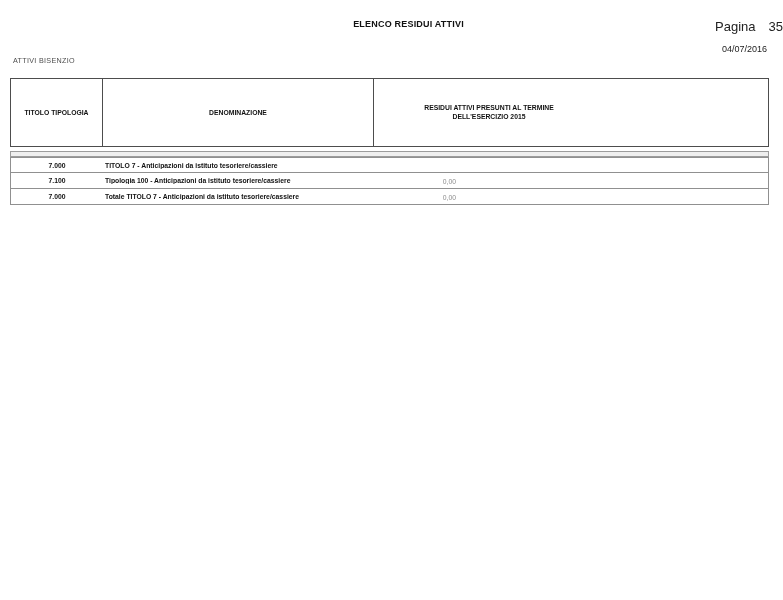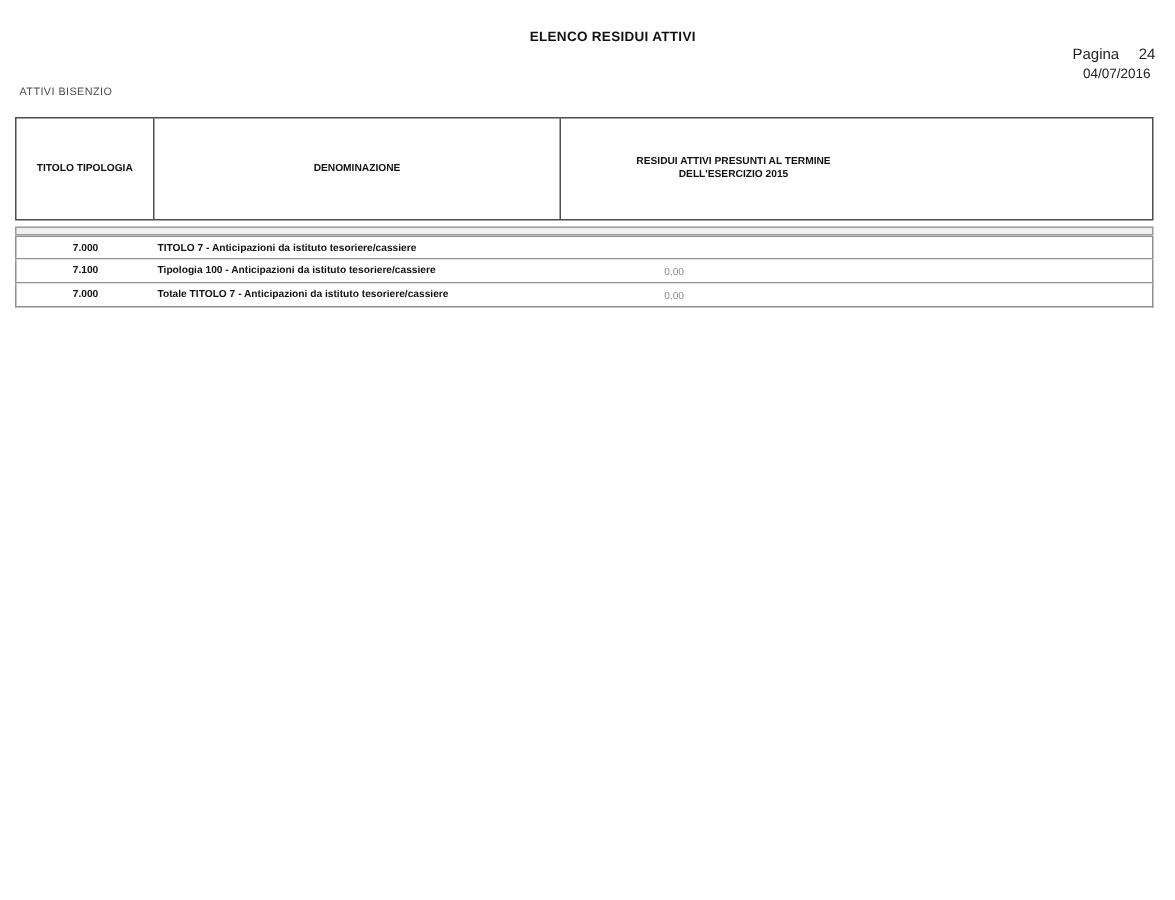--- a/index.html
+++ b/index.html
@@ -19,21 +19,21 @@
     letter-spacing: 0.2px; color: #111111; margin-left: 19px;
   }
   .title-line2 {
     position: absolute; top: 35px; left: 0; width: 779px;
     text-align: center; font-size: 9px; font-weight: bold;
     letter-spacing: 0.2px; color: #111111;
   }
   .pagina-wrap {
     position: absolute; top: 19px; left: 715px;
     display: flex; gap: 13px;
-    font-size: 10px; color: #222222; margin-top: 12px;
+    font-size: 13px; color: #222222;
   }
   .report-date {
     position: absolute; top: 44px; left: 722px;
     font-size: 9px; color: #222222;
   }
   .entity-name {
     position: absolute; top: 56px; left: 13px;
     font-size: 7.2px; letter-spacing: 0.3px; color: #4d4d4d;
   }
 
@@ -103,21 +103,21 @@
 </style>
 </head>
 <body>
 
 <div class="page">
 
   <div class="title-line1">ELENCO RESIDUI ATTIVI</div>
 
   <div class="pagina-wrap">
     <span>Pagina</span>
-    <span>24</span>
+    <span>35</span>
   </div>
 
   <div class="report-date">04/07/2016</div>
 
   <div class="entity-name">ATTIVI BISENZIO</div>
 
   <div class="thead">
     <div class="c1">TITOLO TIPOLOGIA</div>
     <div class="c2">DENOMINAZIONE</div>
     <div class="c3">

